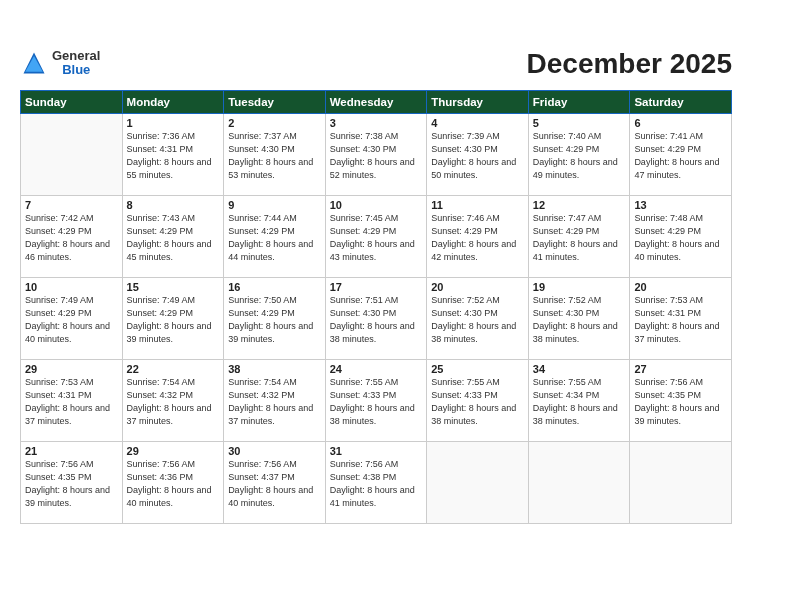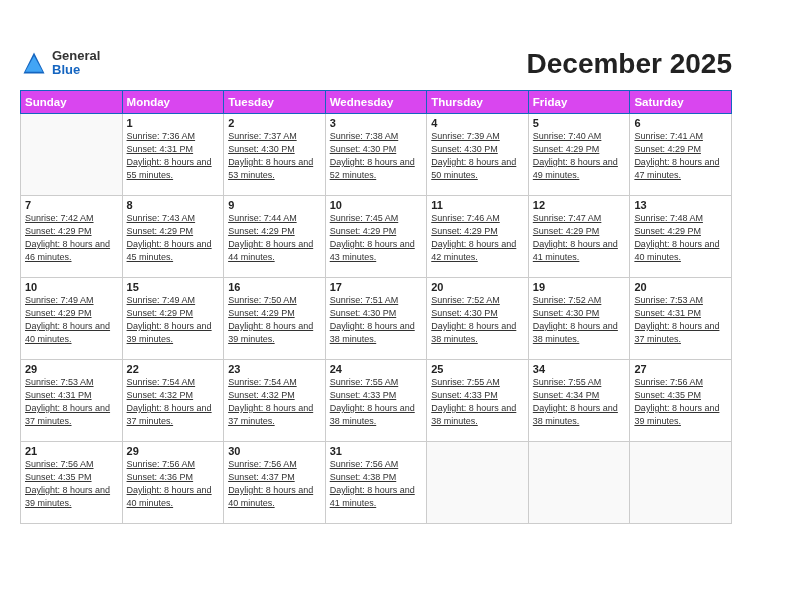--- a/index.html
+++ b/index.html
@@ -29,21 +29,21 @@
       gap: 4px;
     }
     .logo-text {
       display: flex;
       flex-direction: column;
       font-size: 13px;
       font-weight: bold;
       line-height: 1.1;
     }
     .logo-general { color: #333; }
-    .logo-blue { color: #1565c0; }
+    .logo-blue { color: #1565c0; text-align: center; }
     .logo-icon {
       width: 28px;
       height: 28px;
     }
     .title-section {
       text-align: right;
     }
     .month-title {
       font-size: 28px;
       font-weight: bold;
@@ -53,21 +53,21 @@
     .subtitle {
       font-size: 13px;
       color: #444;
     }
     .calendar {
       width: 100%;
       border-collapse: collapse;
       table-layout: fixed;
     }
     .calendar th {
-      background-color: #d946ef;
+      background-color: #14532d;
       color: #fff;
       font-size: 11.5px;
       font-weight: bold;
       padding: 5px 4px;
       text-align: left;
       border: 1px solid #1565c0;
     }
     .calendar td {
       border: 1px solid #ccc;
       vertical-align: top;
@@ -83,21 +83,20 @@
       font-size: 11px;
       font-weight: bold;
       color: #222;
       display: block;
       margin-bottom: 1px;
     }
     .day-info {
       font-size: 9px;
       color: #333;
       line-height: 1.45;
-      text-decoration: underline;
     }
   </style>
 </head>
 <body>
 
 <div class="page">
   <div class="header">
     <div class="logo">
       <svg class="logo-icon" viewBox="0 0 32 32">
         <polygon points="16,4 28,28 4,28" fill="#1565c0"></polygon>
@@ -216,21 +215,21 @@
         <tr>
           <td>
             <span class="day-number">29</span>
             <div class="day-info">Sunrise: 7:53 AM<br>Sunset: 4:31 PM<br>Daylight: 8 hours and 37 minutes.</div>
           </td>
           <td>
             <span class="day-number">22</span>
             <div class="day-info">Sunrise: 7:54 AM<br>Sunset: 4:32 PM<br>Daylight: 8 hours and 37 minutes.</div>
           </td>
           <td>
-            <span class="day-number">23</span>
+            <span class="day-number">38</span>
             <div class="day-info">Sunrise: 7:54 AM<br>Sunset: 4:32 PM<br>Daylight: 8 hours and 37 minutes.</div>
           </td>
           <td>
             <span class="day-number">24</span>
             <div class="day-info">Sunrise: 7:55 AM<br>Sunset: 4:33 PM<br>Daylight: 8 hours and 38 minutes.</div>
           </td>
           <td>
             <span class="day-number">25</span>
             <div class="day-info">Sunrise: 7:55 AM<br>Sunset: 4:33 PM<br>Daylight: 8 hours and 38 minutes.</div>
           </td>

